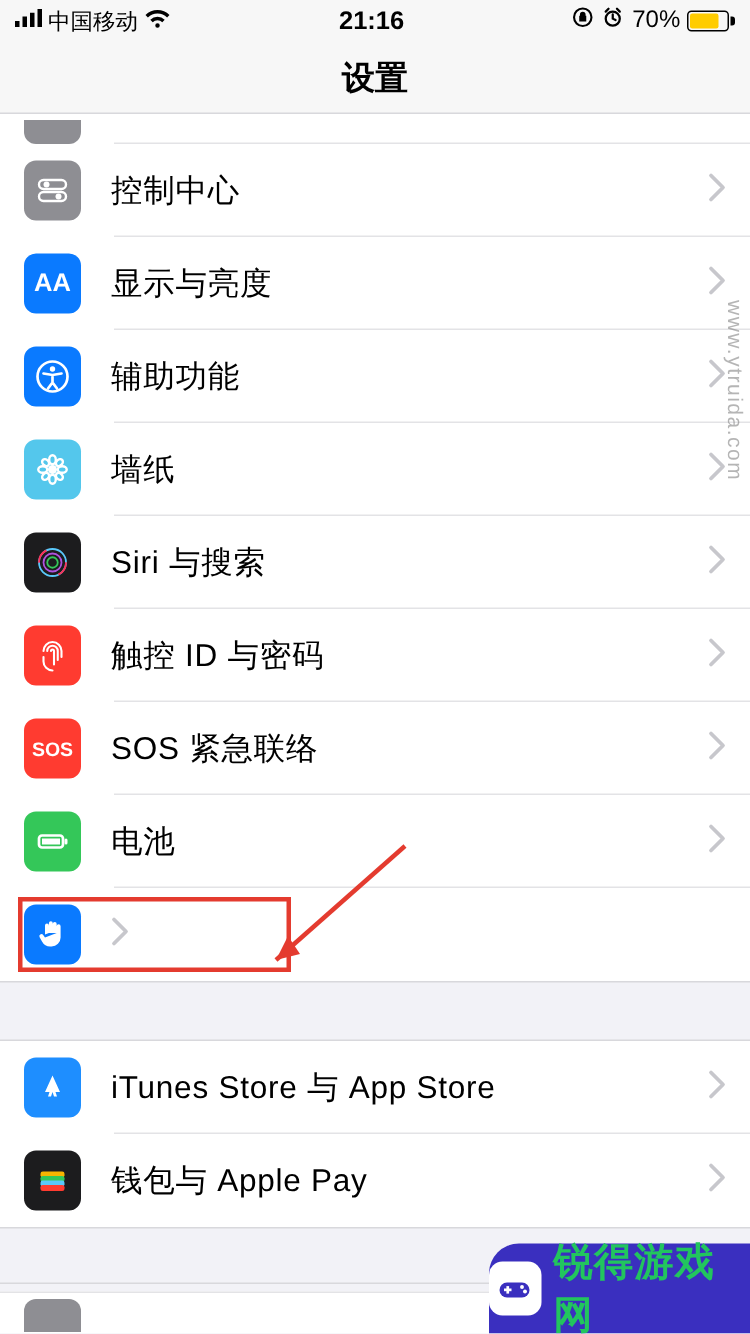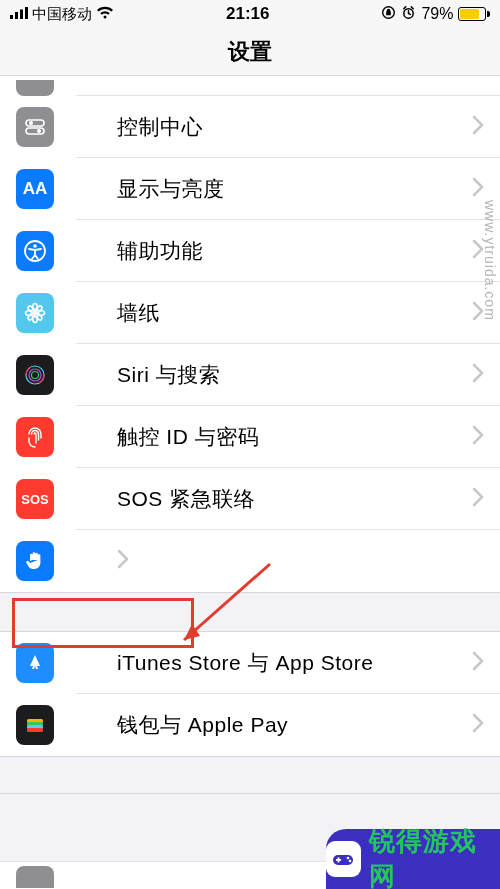--- a/index.html
+++ b/index.html
@@ -4,21 +4,21 @@
 <style>
   * { margin: 0; padding: 0; box-sizing: border-box; }
   html, body { width: 500px; height: 889px; font-family: -apple-system, "Helvetica Neue", Arial, sans-serif; background: #f2f2f7; overflow: hidden; }
   .screen { width: 500px; height: 889px; background: #f2f2f7; position: relative; }
   .status-bar { height: 28px; display: flex; align-items: center; justify-content: space-between; padding: 0 10px; font-size: 16px; font-weight: 600; background: #f7f7f7; gap: 28px; }
   .status-left, .status-right { display: flex; align-items: center; gap: 4px; }
   .status-right { gap: 5px; }
   .nav-header { height: 48px; display: flex; align-items: center; justify-content: center; background: #f7f7f7; border-bottom: 1px solid #d8d8dc; font-size: 22px; font-weight: 700; }
   .list { background: #fff; }
   .group-gap { height: 40px; background: #f2f2f7; border-top: 1px solid #d8d8dc; border-bottom: 1px solid #d8d8dc; }
-  .row { display: flex; align-items: center; height: 62px; padding: 0 16px; position: relative; gap: 43px; }
+  .row { display: flex; align-items: center; height: 62px; padding: 0 16px; position: relative; }
   .row.cut-top { height: 20px; align-items: flex-end; padding-bottom: 0; }
   .row.cut-top .icon { height: 16px; border-radius: 0 0 8px 8px; margin-bottom: 0; }
   .row .sep { position: absolute; left: 76px; right: 0; bottom: 0; height: 1px; background: #e3e3e6; }
   .row:last-child .sep { left: 0; }
   .icon { width: 38px; height: 40px; border-radius: 8px; display: flex; align-items: center; justify-content: center; flex: 0 0 38px; margin-right: 20px; color: #fff; }
   .icon svg { width: 24px; height: 24px; }
   .label { flex: 1 1 auto; font-size: 21px; color: #000; letter-spacing: 0.5px; }
   .chevron { flex: 0 0 auto; color: #c7c7cc; }
   .chevron svg { width: 12px; height: 20px; }
   .highlight-box { position: absolute; border: 3px solid #e43b2f; pointer-events: none; }
@@ -63,21 +63,21 @@
             <circle cx="8" cy="8" r="6.2" fill="none" stroke="#000" stroke-width="1.5"></circle>
             <path d="M6 7V6a2 2 0 114 0v1h.5v4h-5V7H6z" fill="#000"></path>
           </svg>
       </span>
       <span>
         <svg viewBox="0 0 16 16" width="15" height="15">
             <circle cx="8" cy="9" r="5" fill="none" stroke="#000" stroke-width="1.6"></circle>
             <path d="M8 6v3l2 1M3 4l2-2M13 4l-2-2" stroke="#000" stroke-width="1.6" fill="none" stroke-linecap="round"></path>
           </svg>
       </span>
-      <span style="font-size:16px;font-weight:500;">79%</span>
+      <span style="font-size:16px;font-weight:500;">70%</span>
       <span class="battery">
         <span class="battery-body">
             <span class="battery-fill" style=";width:70%"></span>
           </span>
           <span class="battery-cap"></span>
       </span>
     </div>
   </div>
 
   <div class="nav-header">
@@ -190,20 +190,34 @@
 
     <div class="row">
       <div class="icon" style="font-size:13px;font-weight:800;;background:#ff3b30">SOS</div>
       <div class="label">SOS 紧急联络</div>
       <div class="chevron"><svg viewBox="0 0 12 20">
             <path d="M2 2l8 8-8 8" fill="none" stroke="currentColor" stroke-width="2.5" stroke-linecap="round" stroke-linejoin="round"></path>
           </svg></div>
       <div class="sep"></div>
     </div>
 
+    <div class="row">
+      <div class="icon" style=";background:#34c759">
+        <svg viewBox="0 0 24 24">
+            <rect x="3" y="8" width="16" height="8" rx="2" fill="none" stroke="#fff" stroke-width="1.8"></rect>
+            <rect x="5" y="10" width="12" height="4" fill="#fff"></rect>
+            <rect x="20" y="10" width="2" height="4" rx="1" fill="#fff"></rect>
+          </svg>
+      </div>
+      <div class="label">电池</div>
+      <div class="chevron"><svg viewBox="0 0 12 20">
+            <path d="M2 2l8 8-8 8" fill="none" stroke="currentColor" stroke-width="2.5" stroke-linecap="round" stroke-linejoin="round"></path>
+          </svg></div>
+      <div class="sep"></div>
+    </div>
 
     <div class="row">
       <div class="icon" style=";background:#0a7aff">
         <svg viewBox="0 0 24 24">
             <path d="M7 12V6a1.3 1.3 0 012.6 0v5M9.6 11V4.5a1.3 1.3 0 012.6 0V11M12.2 11V5a1.3 1.3 0 012.6 0v6M14.8 11V6.5a1.3 1.3 0 012.6 0V14a6 6 0 01-6 6h-1a6 6 0 01-5.3-3.2L3.5 14a1.4 1.4 0 012.3-1.6L7 14" fill="#fff"></path>
           </svg>
       </div>
       <div class="chevron"><svg viewBox="0 0 12 20">
             <path d="M2 2l8 8-8 8" fill="none" stroke="currentColor" stroke-width="2.5" stroke-linecap="round" stroke-linejoin="round"></path>
           </svg></div>

